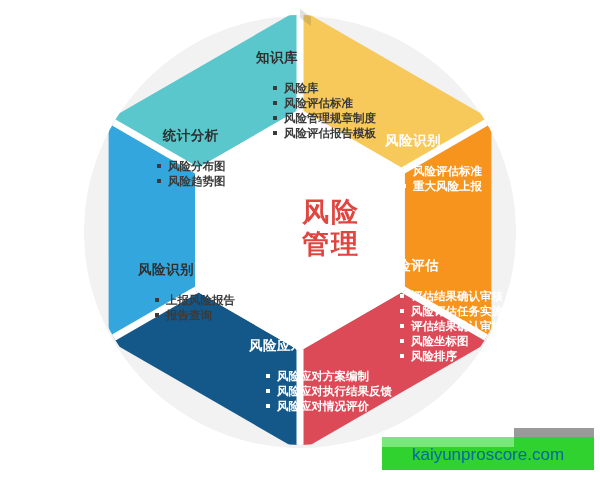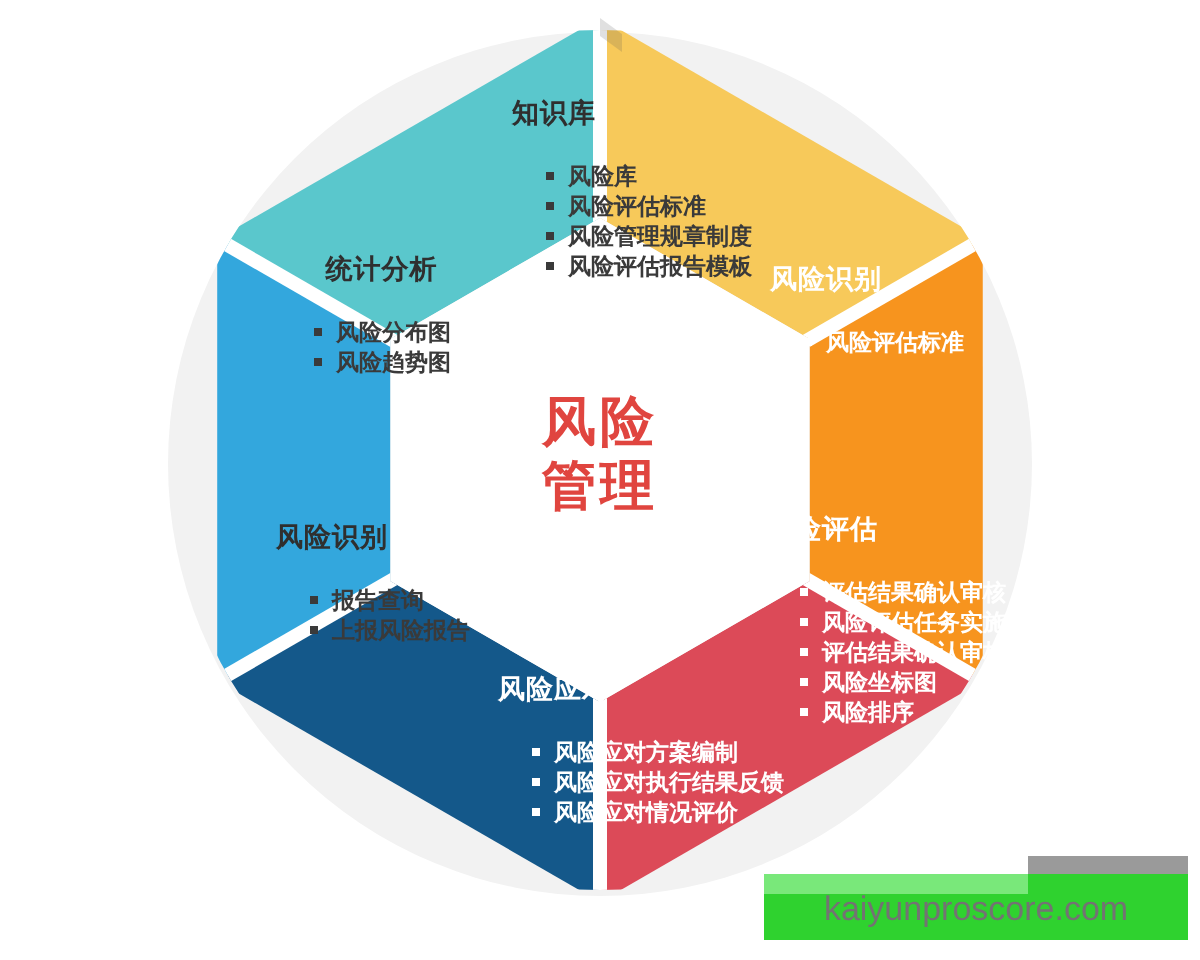--- a/index.html
+++ b/index.html
@@ -77,21 +77,21 @@
   #lbl-respond   { left: 249px; top: 338px; }
   #lbl-report    { left: 138px; top: 262px; }
   #lbl-stats     { left: 140px; top: 128px; text-align: center; }
 
   
   #center-text {
     position: absolute;
     left: 240px;
     top: 196px;
     width: 120px;
-    text-align: center;
+    text-align: right;
     color: #e0453f;
     font-weight: bold;
     font-size: 27px;
     line-height: 32px;
     letter-spacing: 2px;
   }
   #center-text .cl { display: block; }
 
   
   #watermark {
@@ -126,21 +126,21 @@
     background: #79e87a;
   }
   #wm-text {
     position: absolute;
     left: 0;
     top: 9px;
     width: 212px;
     height: 33px;
     line-height: 36px;
     text-align: center;
-    color: #737373;
+    color: #0369a1;
     font-size: 17px;
     font-family: "Liberation Sans", sans-serif;
   }
 </style>
 </head>
 <body>
 
 <div id="stage">
 
   <svg id="wheel" viewBox="0 0 600 480">
@@ -206,20 +206,21 @@
       <li>风险评估标准</li>
       <li>风险管理规章制度</li>
       <li>风险评估报告模板</li>
     </ul>
   </div>
 
   <div class="seg-label t-light" id="lbl-identify">
     <div class="seg-title">风险识别</div>
     <ul class="seg-list">
       <li>风险评估标准</li>
+      <li>重大风险上报</li>
     </ul>
   </div>
 
   <div class="seg-label t-light" id="lbl-assess">
     <div class="seg-title">风险评估</div>
     <ul class="seg-list">
       <li>评估结果确认审核</li>
       <li>风险评估任务实施</li>
       <li>评估结果确认审核</li>
       <li>风险坐标图</li>
@@ -232,22 +233,22 @@
     <ul class="seg-list">
       <li>风险应对方案编制</li>
       <li>风险应对执行结果反馈</li>
       <li>风险应对情况评价</li>
     </ul>
   </div>
 
   <div class="seg-label t-dark" id="lbl-report">
     <div class="seg-title">风险识别</div>
     <ul class="seg-list">
+      <li>上报风险报告</li>
       <li>报告查询</li>
-      <li>上报风险报告</li>
     </ul>
   </div>
 
   <div class="seg-label t-dark" id="lbl-stats">
     <div class="seg-title">统计分析</div>
     <ul class="seg-list">
       <li>风险分布图</li>
       <li>风险趋势图</li>
     </ul>
   </div>

